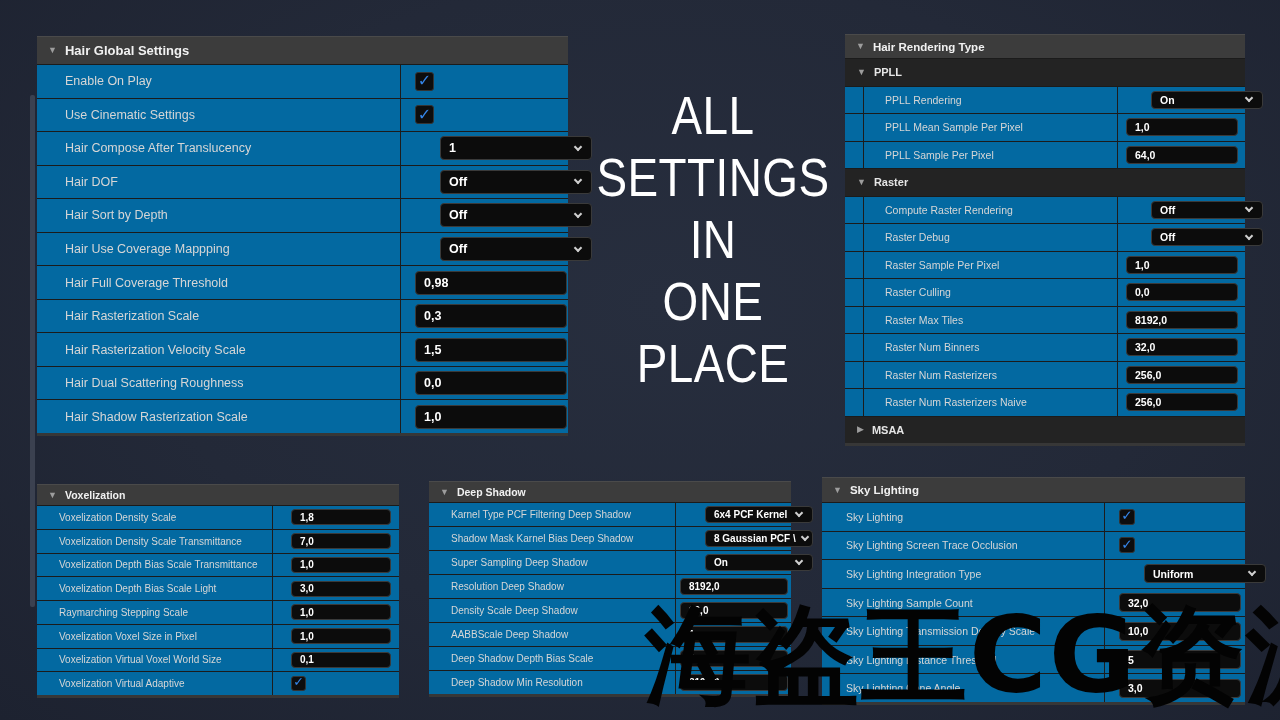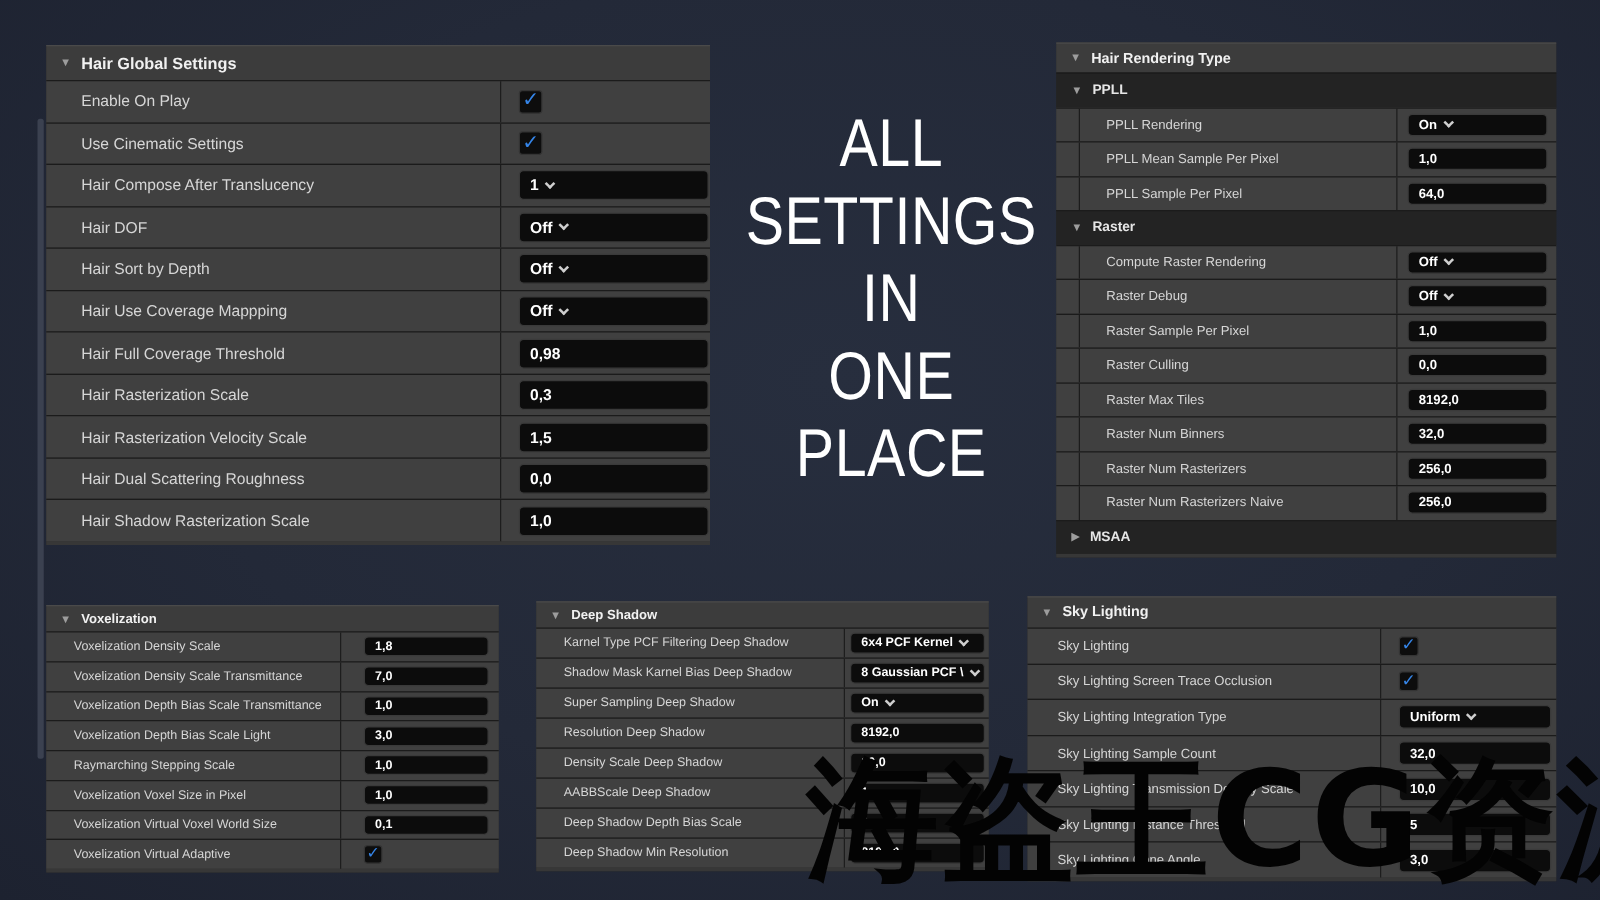--- a/index.html
+++ b/index.html
@@ -21,21 +21,21 @@
   .panel-header {
     display: flex; align-items: center; gap: 8px; flex: none;
     height: var(--hh); background: #3c3c3c; padding-left: 11px;
     font-weight: bold; font-size: var(--hfs); color: #f1f1f1;
     border-top: 1px solid #4a4a4a;
   }
   .tri { font-size: 9px; color: #9d9d9d; line-height: 1; }
   .rows { flex: 1; display: flex; flex-direction: column; }
   .row {
     position: relative; display: flex; align-items: stretch; flex: 1;
-    background: #404040; border-top: 1px solid #1b1b1b; min-height: 0;
+    background: #0369a1; border-top: 1px solid #1b1b1b; min-height: 0;
   }
   .row.category {
     background: #232323; align-items: center; gap: 8px;
     padding-left: 12px; color: #e6e6e6; font-size: var(--catfs); font-weight: 600;
   }
   .row.prop .label {
     width: var(--labw); flex: none; display: flex; align-items: center;
     padding-left: var(--pad); font-size: var(--labelfs); color: #d6d6d6;
     white-space: nowrap; overflow: hidden;
   }
@@ -51,21 +51,21 @@
   .check {
     color: #3585e8; font-weight: bold; font-size: calc(var(--cb) * 0.85); line-height: 1;
     transform: translateY(-1px);
   }
   .dropdown, .inputbox {
     width: var(--ww); height: var(--wh); background: #0c0c0c;
     border: 1px solid #3a3a3a; border-radius: 4px; flex: none;
     display: flex; align-items: center; padding: 0 8px;
     color: #ffffff; font-size: var(--wfs); font-weight: bold; white-space: nowrap; overflow: hidden;
   }
-  .dropdown { justify-content: flex-start; }
+  .dropdown { justify-content: space-between; margin-left: 25px; }
   .chev {
     width: 6px; height: 6px; flex: none; margin: -3px 2px 0 6px;
     border-right: 2px solid #cfcfcf; border-bottom: 2px solid #cfcfcf;
     transform: rotate(45deg);
   }
 
   
   .p-hg  { left: 37px;  top: 36px;  width: 531px; height: 400px;
            --hh: 28px; --hfs: 13px; --catfs: 12px; --pad: 28px; --labelfs: 12.5px;
            --labw: 363px; --wpad: 14px; --ww: 152px; --wh: 24px; --wfs: 12.5px; --cb: 19px; }

